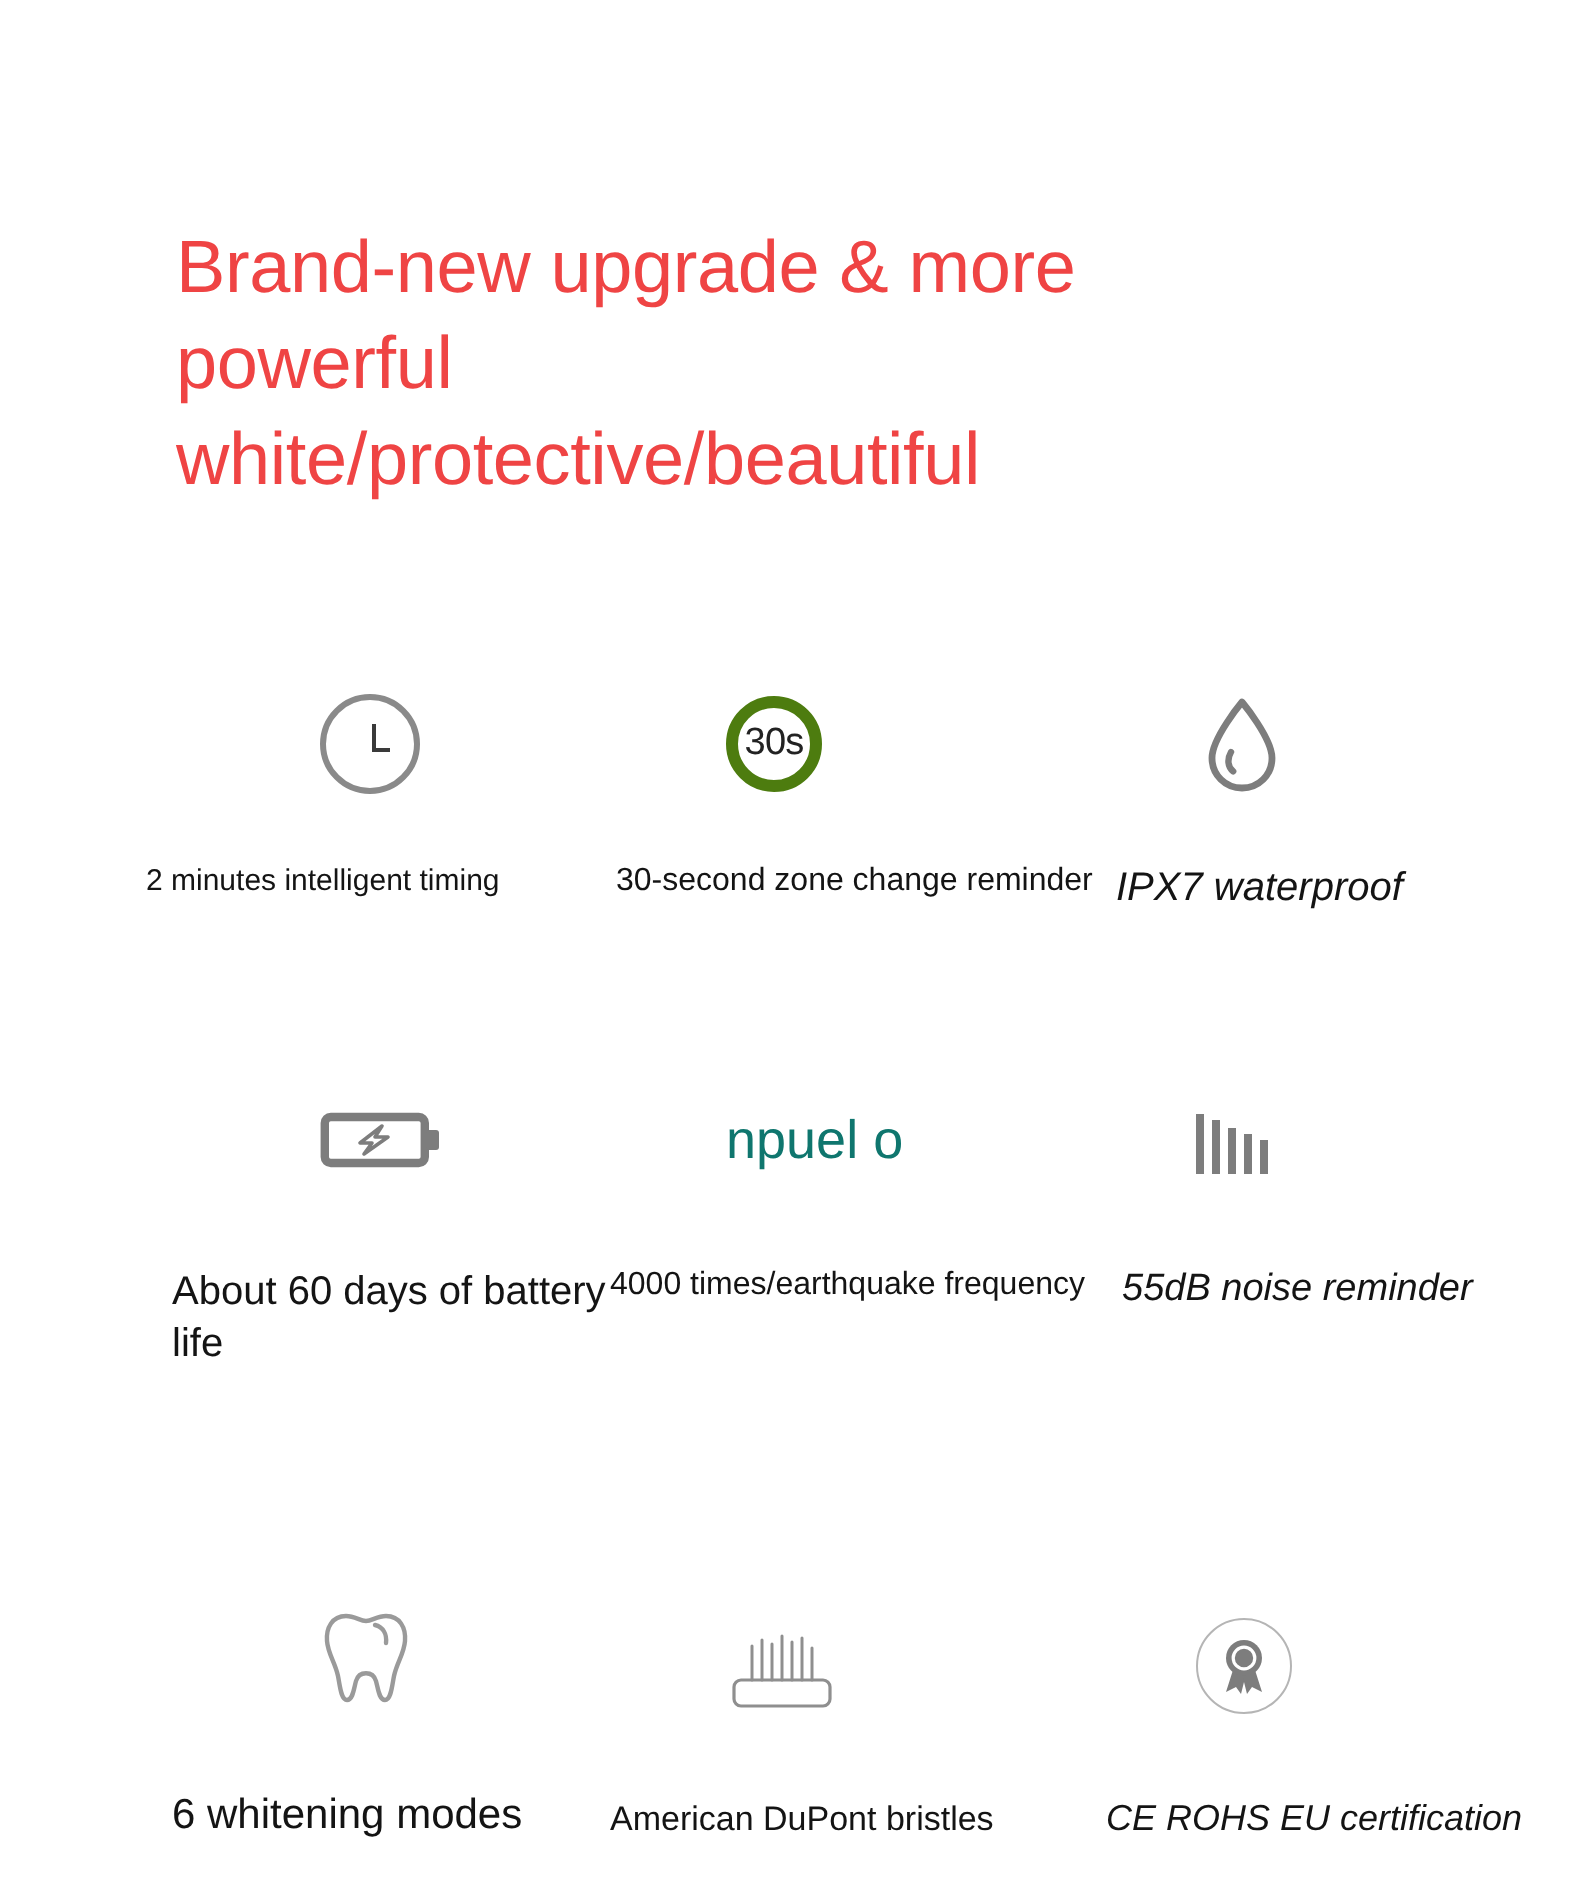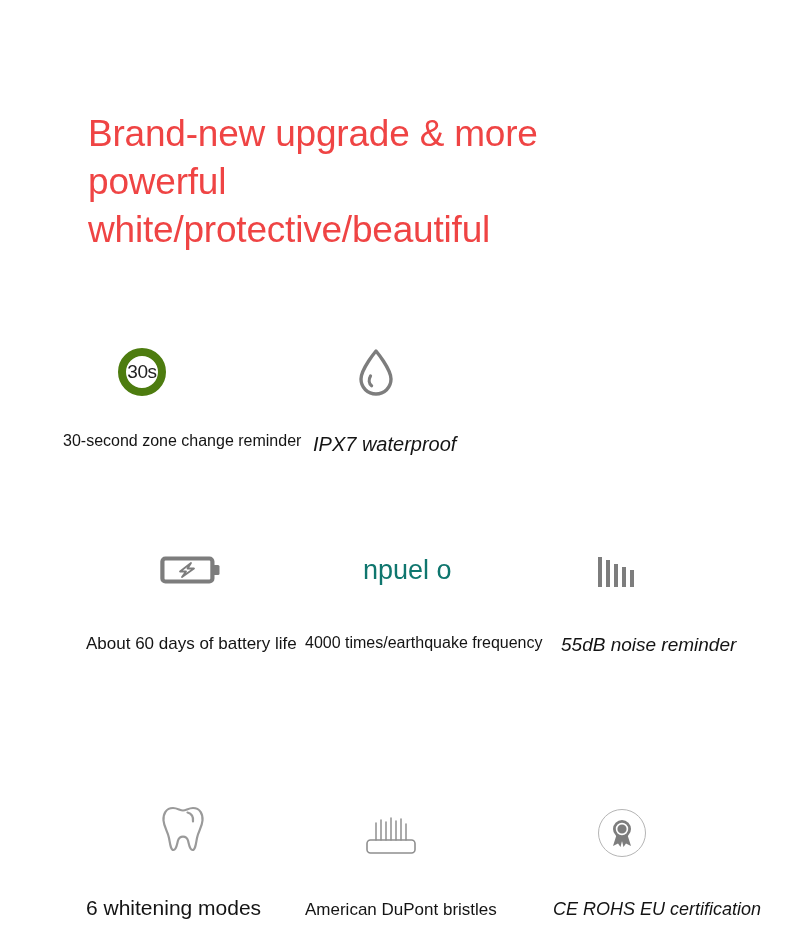--- a/index.html
+++ b/index.html
@@ -74,21 +74,21 @@
 
   .caption {
     color: #141414;
     line-height: 1.30;
   }
   
   .col-1 .caption { font-size: 15px; }
   .col-2 .caption { font-size: 16px; }
   .col-3 .caption { font-size: 20px; }
 
-  .row-2 .col-1 .caption { font-size: 17px; padding-left: 18px; }
+  .row-2 .col-1 .caption { font-size: 20px; padding-left: 18px; }
   .row-2 .col-2 .caption { font-size: 16px; }
   .row-2 .col-3 .caption { font-size: 19px; padding-left: 8px; }
 
   .row-3 .col-1 .caption { font-size: 21px; padding-left: 18px; }
   .row-3 .col-2 .caption { font-size: 17px; }
   .row-3 .col-3 .caption { font-size: 18px; padding-left: 0px; }
 
   .row-1 .col-1 .caption { padding-left: 5px; }
   .row-1 .col-2 .caption { padding-left: 3px; }
   .row-1 .col-3 .caption { padding-left: 5px; }
@@ -120,21 +120,21 @@
     left: 23px;
     top: 24px;
     width: 9px;
     height: 2px;
     background: #3a3a3a;
   }
 
   .icon-circle-text {
     width: 48px;
     height: 48px;
-    border: 8px solid #4d7c0f;
+    border: 6px solid #4d7c0f;
     border-radius: 50%;
     box-sizing: border-box;
     display: flex;
     align-items: center;
     justify-content: center;
     font-size: 19px;
     color: #222222;
     letter-spacing: -0.4px;
   }
 
@@ -178,20 +178,29 @@
   <div class="headline">
     <div class="headline-line">Brand-new upgrade &amp; more</div>
     <div class="headline-line">powerful</div>
     <div class="headline-line">white/protective/beautiful</div>
   </div>
 
   <div class="features">
 
     <div class="feature-row row-1">
 
+      <div class="feature-cell col-1">
+        <div class="icon-wrap">
+          <div class="icon-circle-clock">
+            <span class="hand-v"></span>
+            <span class="hand-h"></span>
+          </div>
+        </div>
+        <div class="caption">2 minutes intelligent timing</div>
+      </div>
 
       <div class="feature-cell col-2">
         <div class="icon-wrap">
           <div class="icon-circle-text">30s</div>
         </div>
         <div class="caption">30-second zone change reminder</div>
       </div>
 
       <div class="feature-cell col-3">
         <div class="icon-wrap">

